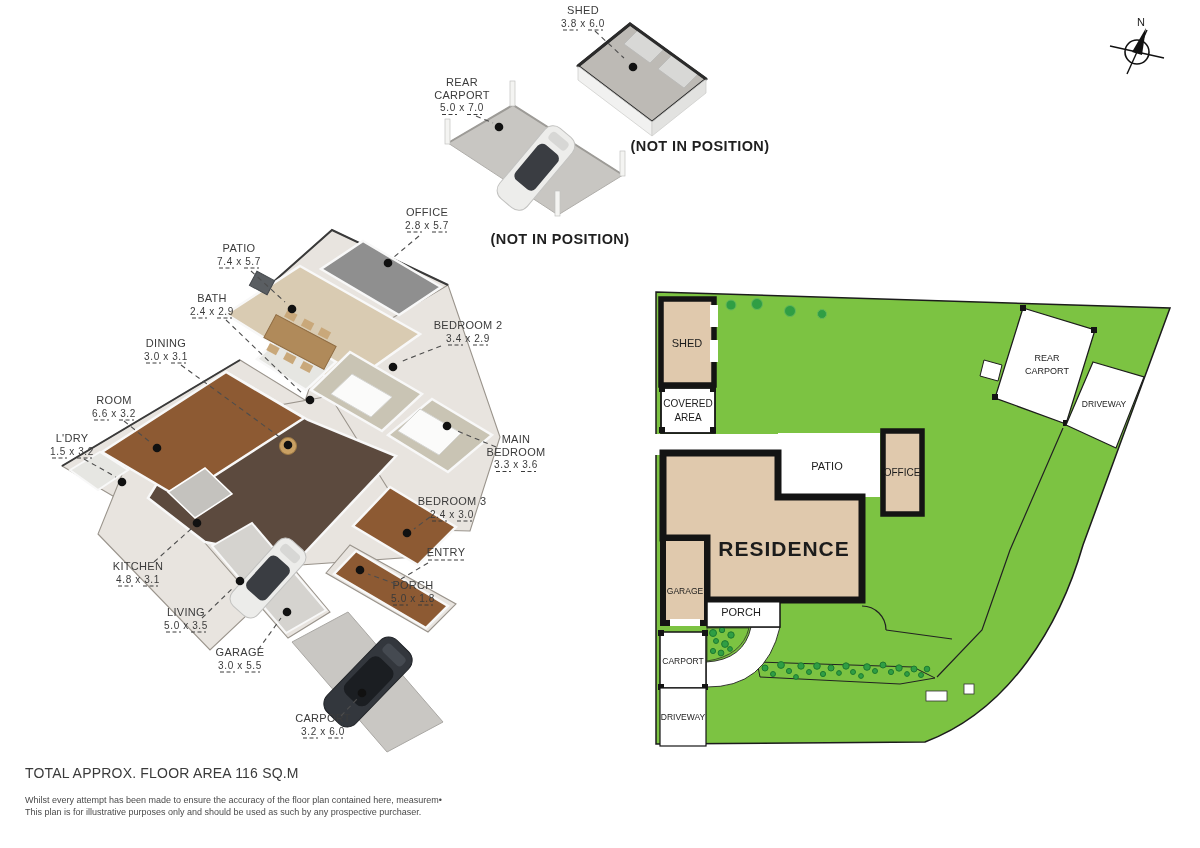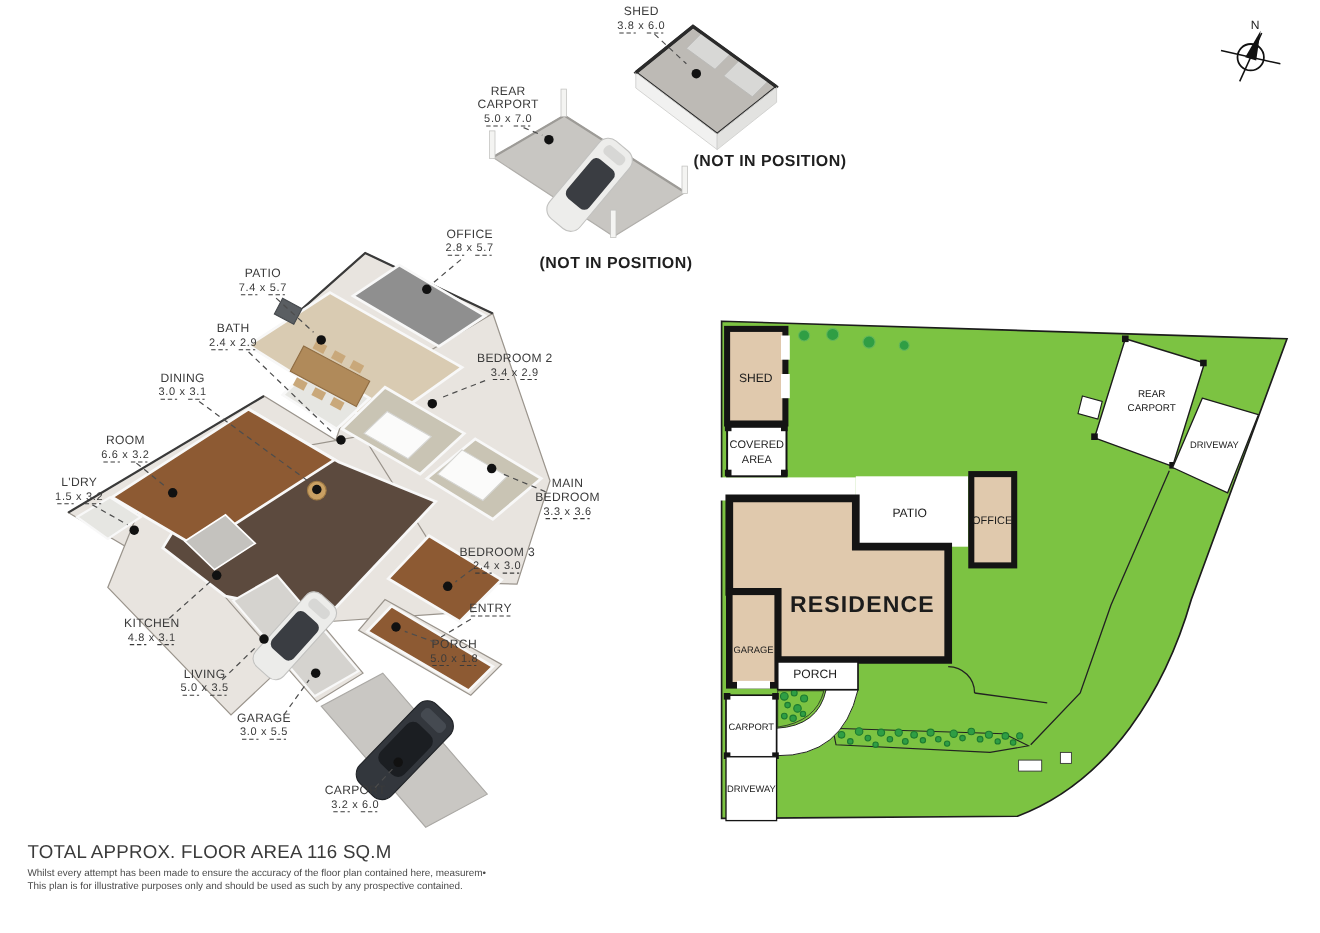--- a/index.html
+++ b/index.html
@@ -8,22 +8,22 @@
   svg{position:absolute;left:0;top:0;}
   .fp-lbl{font-family:"Liberation Sans",sans-serif;font-size:11px;fill:#3b3b3b;text-anchor:middle;letter-spacing:.3px;}
   .fp-dim{font-family:"Liberation Sans",sans-serif;font-size:10px;fill:#3b3b3b;text-anchor:middle;letter-spacing:.6px;}
   .nip{font-family:"Liberation Sans",sans-serif;font-size:14.5px;font-weight:bold;fill:#1f1f1f;text-anchor:middle;letter-spacing:.4px;}
   .sp-lbl{font-family:"Liberation Sans",sans-serif;font-size:11px;fill:#1c1c1c;text-anchor:middle;}
   .sp-sm{font-family:"Liberation Sans",sans-serif;font-size:8.5px;fill:#1c1c1c;text-anchor:middle;}
   .sp-big{font-family:"Liberation Sans",sans-serif;font-size:21px;font-weight:600;fill:#1c1c1c;text-anchor:middle;letter-spacing:1px;}
   .compass-n{font-family:"Liberation Sans",sans-serif;font-size:11px;fill:#222;text-anchor:middle;}
   .footer{position:absolute;left:25px;top:762px;color:#3a3a3a;}
   .footer .addr{font-size:16px;letter-spacing:.2px;}
-  .footer .area{font-size:17px;margin-top:3px;letter-spacing:.2px;}
-  .footer .disc{font-size:9px;color:#4a4a4a;line-height:11.5px;margin-top:3px;}
+  .footer .area{font-size:14px;margin-top:3px;letter-spacing:.2px;}
+  .footer .disc{font-size:9px;color:#4a4a4a;line-height:11.5px;margin-top:14px;}
 </style>
 </head>
 <body>
 
 <div class="stage">
 <svg width="1200" height="848" viewBox="0 0 1200 848">
 
   <g>
     <polygon points="578,66 630,24 706,79 652,122" fill="#bdbab5" stroke="#2b2b2b" stroke-width="2.5"></polygon>
     <polygon points="578,66 652,122 652,136 578,80" fill="#f1f1f0" stroke="#cfcfcd" stroke-width="0.8"></polygon>
@@ -351,16 +351,16 @@
     <line x1="1110" y1="46" x2="1164" y2="58" stroke="#111" stroke-width="1.4"></line>
     <line x1="1127" y1="74" x2="1147" y2="30" stroke="#111" stroke-width="1.4"></line>
     <polygon points="1146,28 1132,52 1142,55" fill="#111"></polygon>
   </g>
 </svg>
 
   <div class="footer">
     <div class="area">TOTAL APPROX. FLOOR AREA 116 SQ.M</div>
     <div class="disc">
       <div>Whilst every attempt has been made to ensure the accuracy of the floor plan contained here, measurem•</div>
-      <div>This plan is for illustrative purposes only and should be used as such by any prospective contained.</div>
+      <div>This plan is for illustrative purposes only and should be used as such by any prospective purchaser.</div>
     </div>
   </div>
 </div>
 
 </body></html>

